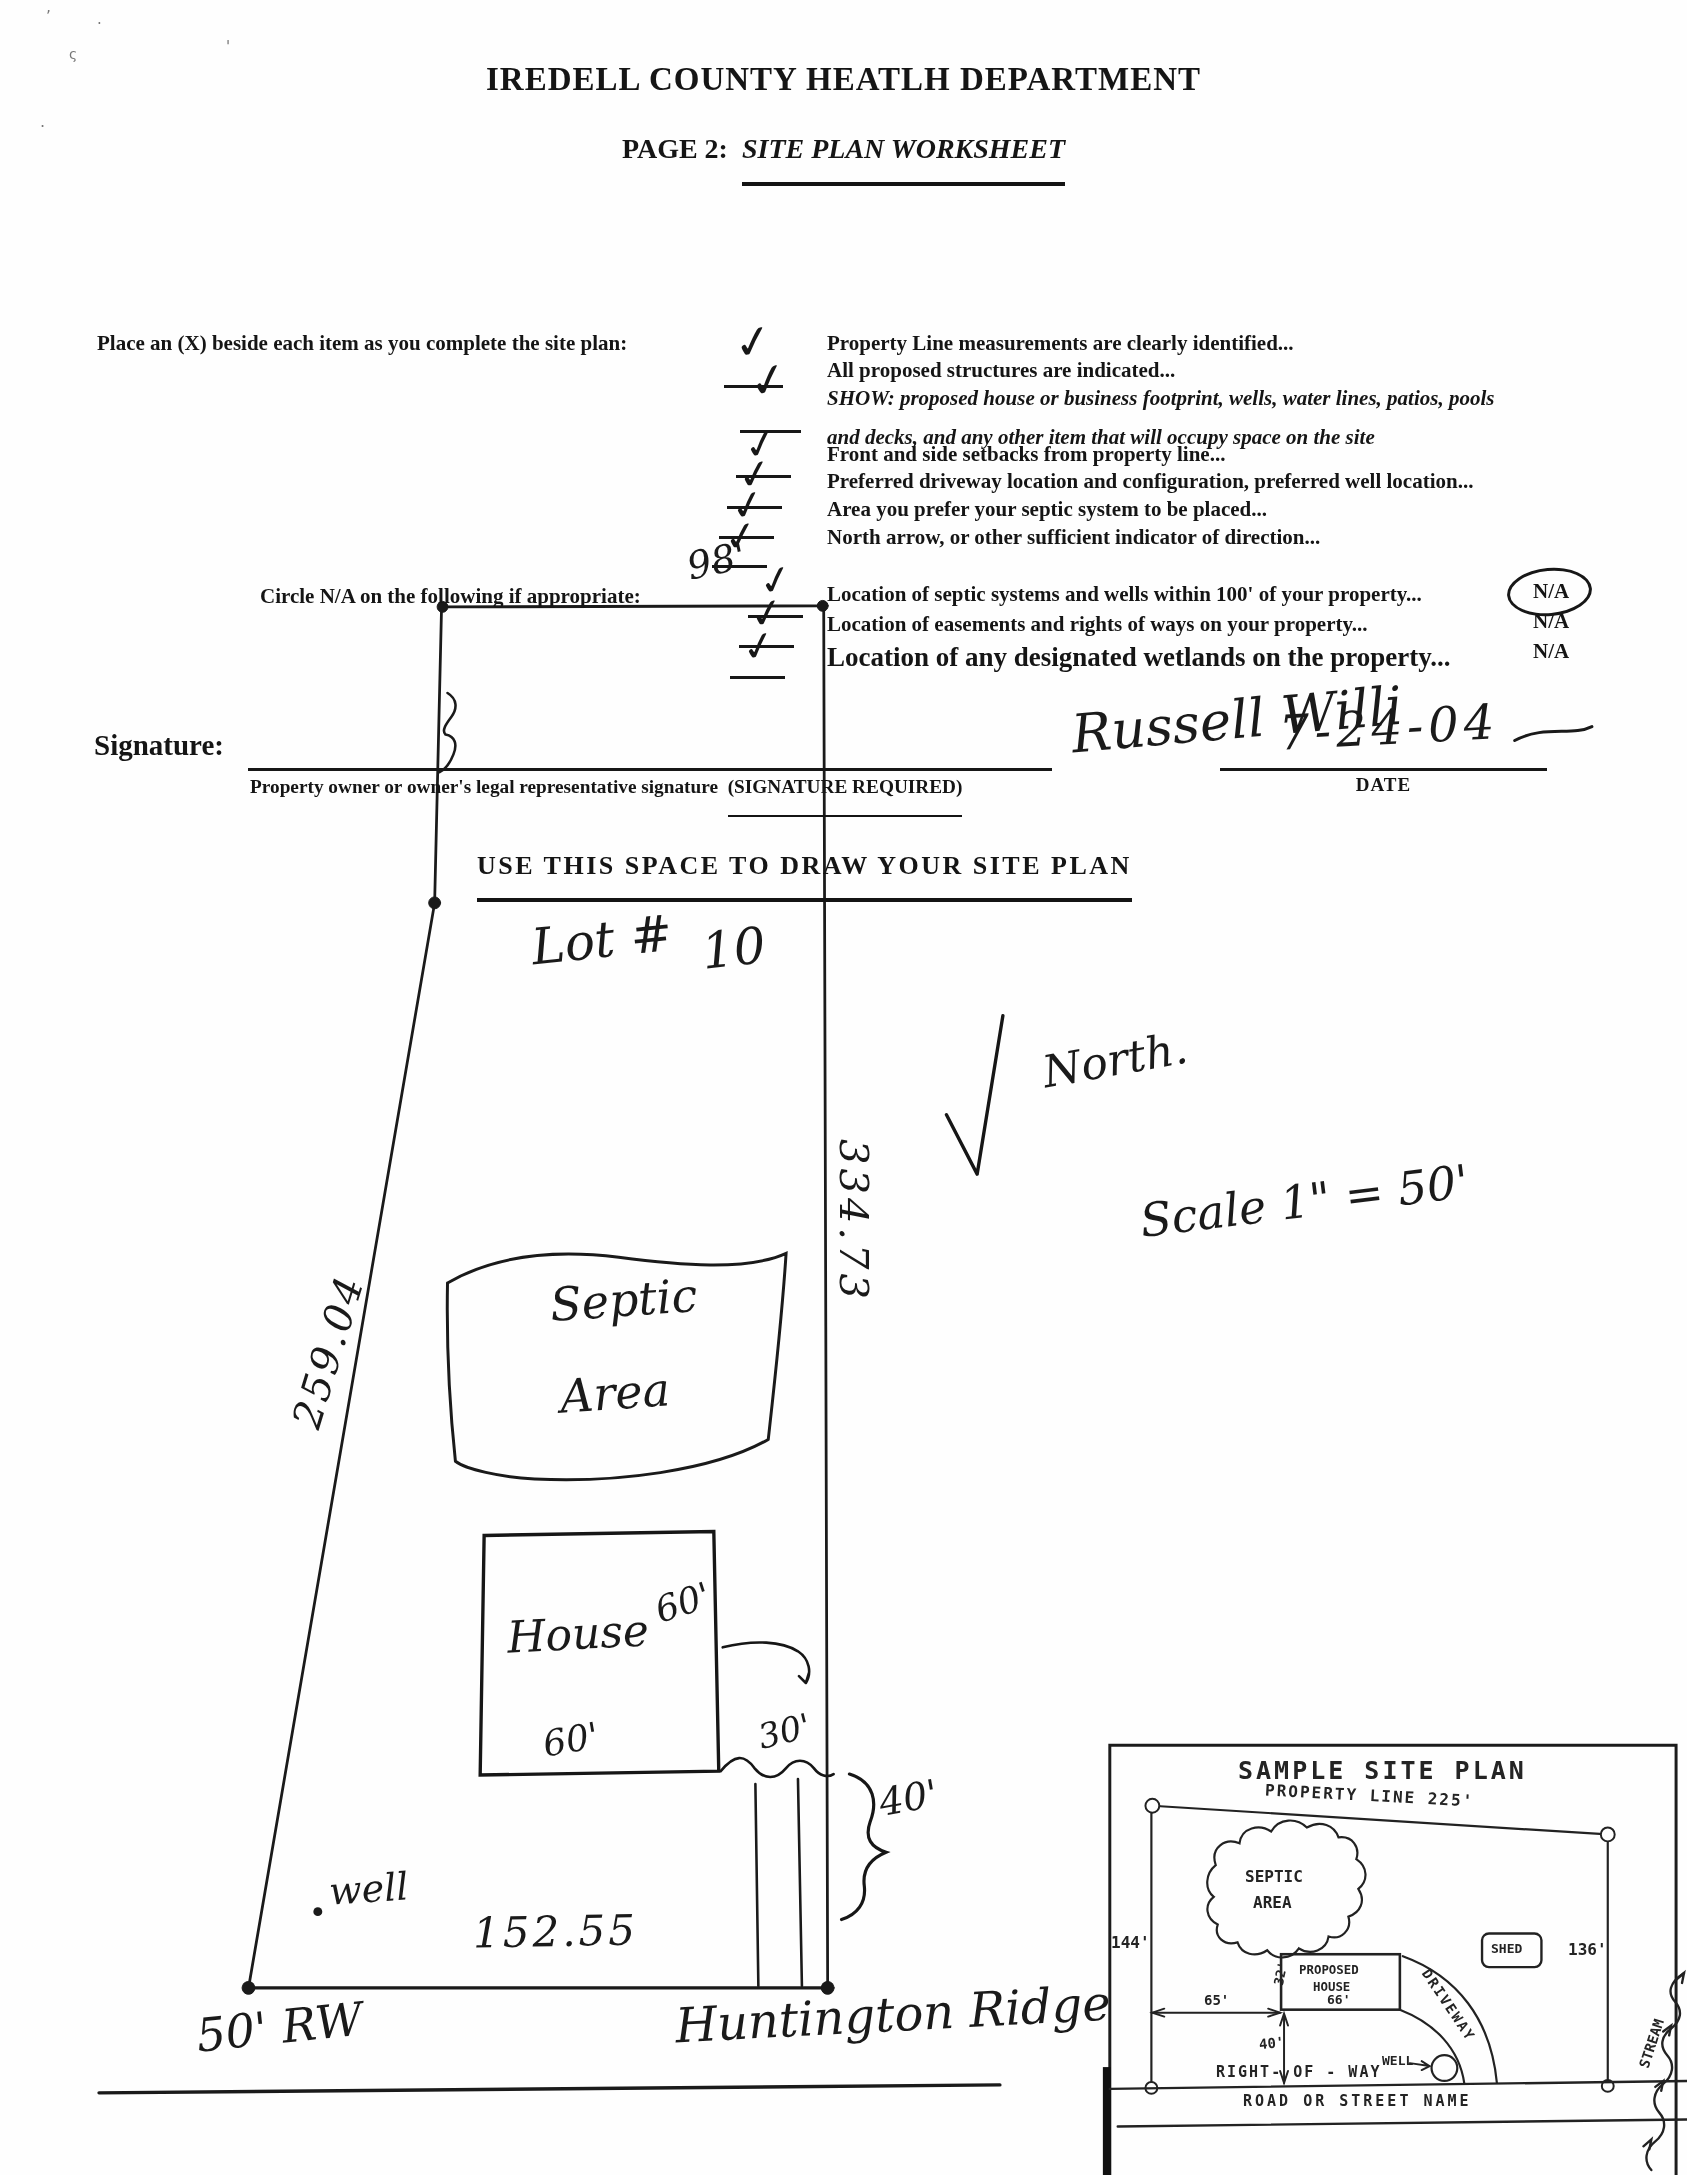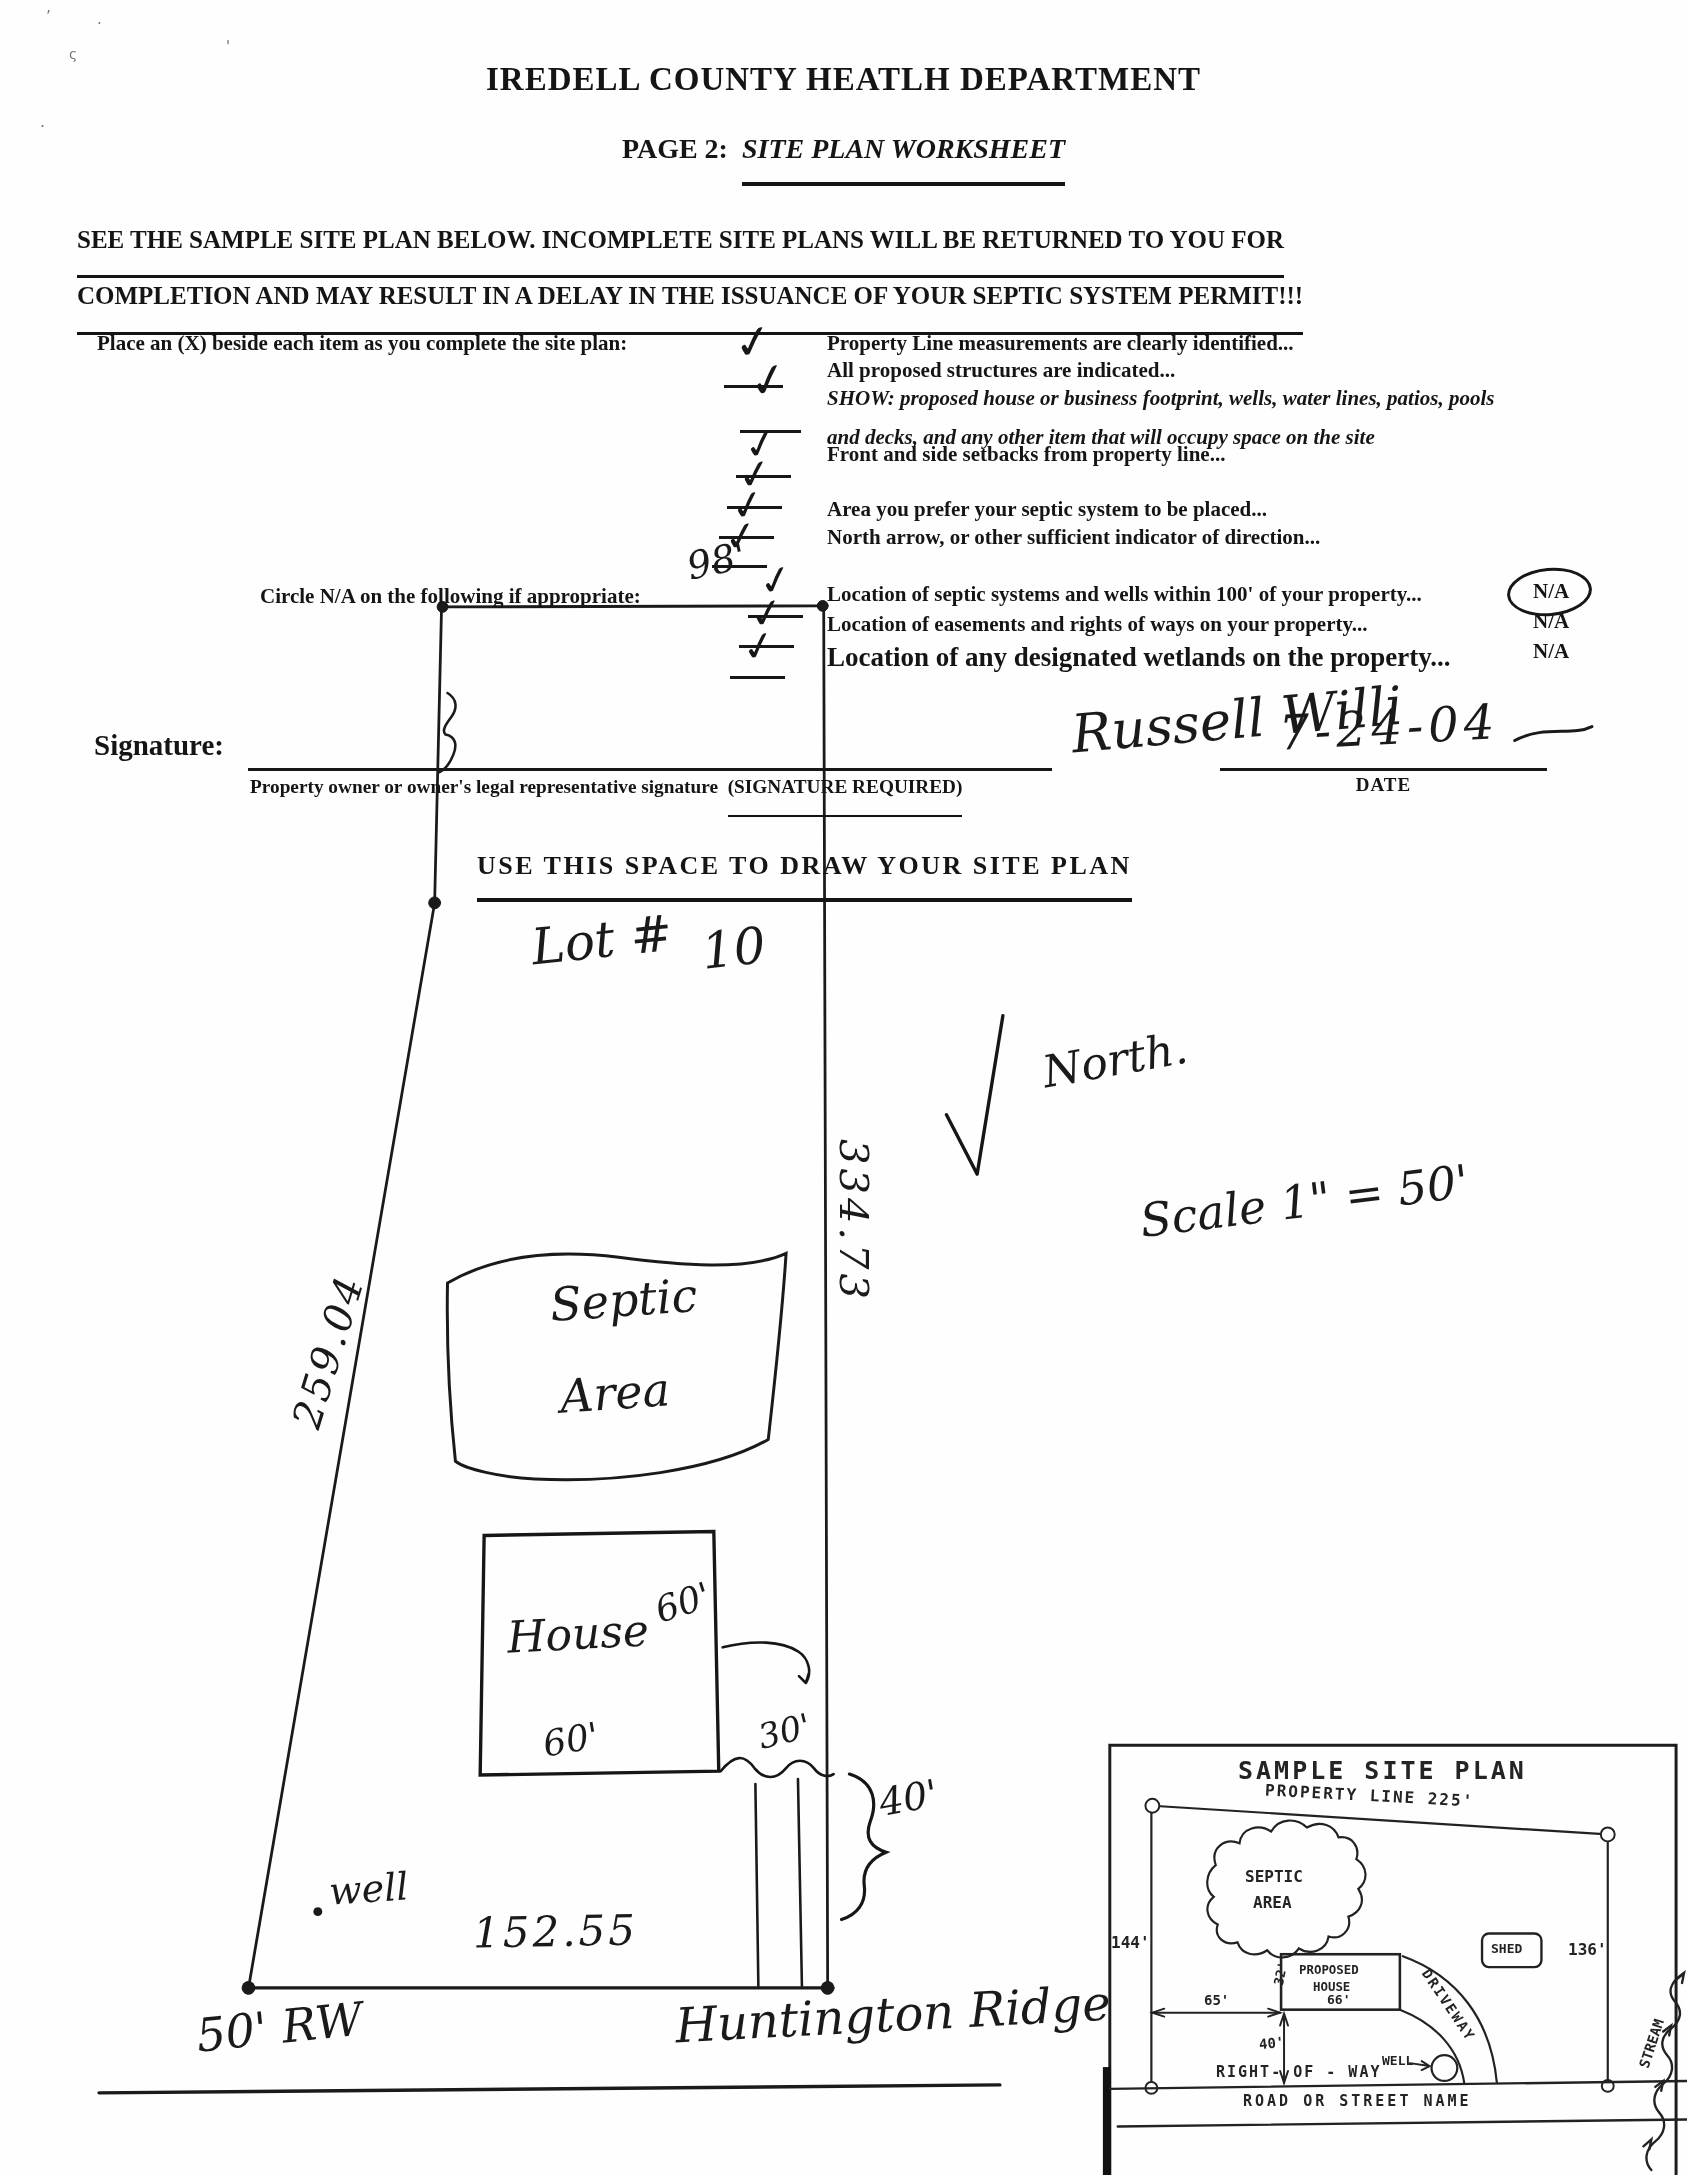--- a/index.html
+++ b/index.html
@@ -133,32 +133,29 @@
   <div class="noise" style="left:46px;top:8px;font-size:15px;">’</div>
   <div class="noise" style="left:97px;top:10px;font-size:15px;">.</div>
   <div class="noise" style="left:69px;top:46px;font-size:14px;">ς</div>
   <div class="noise" style="left:226px;top:38px;font-size:15px;">'</div>
   <div class="noise" style="left:40px;top:117px;font-size:16px;">·</div>
 
   <div class="t ser ctr" style="left:299px;top:61px;width:1089px;font-size:33px;letter-spacing:1px;">IREDELL COUNTY HEATLH DEPARTMENT</div>
   <div class="t ser ctr" style="left:299px;top:133px;width:1089px;font-size:28px;">
     <span>PAGE 2:</span>&nbsp;&nbsp;<span class="it ul2" style="border-bottom-width:4px;">SITE PLAN WORKSHEET</span>
   </div>
-  <div class="t ser ctr" style="left:77px;top:222px;width:1085px;font-size:25px;line-height:1.45;">
-    <span class="ul2">SEE THE SAMPLE SITE PLAN BELOW.  INCOMPLETE SITE PLANS WILL BE RETURNED TO YOU FOR</span><br>
-    <span class="ul2">COMPLETION AND MAY RESULT IN A DELAY IN THE ISSUANCE OF YOUR SEPTIC SYSTEM PERMIT!!!</span>
-  </div>
 
   <div class="t ser" style="left:97px;top:331px;font-size:21px;">Place an (X) beside each item as you complete the site plan:</div>
 
   <div class="t ser" style="left:827px;top:331px;font-size:21px;">Property Line measurements are clearly identified...</div>
   <div class="t ser" style="left:827px;top:358px;font-size:21px;">All proposed structures are indicated...</div>
   <div class="t ser it" style="left:827px;top:386px;font-size:21px;">SHOW: proposed house or business footprint, wells, water lines, patios, pools</div>
   <div class="t ser it" style="left:827px;top:414px;font-size:21px;margin-top:11px;">and decks, and any other item that will occupy space on the site</div>
   <div class="t ser" style="left:827px;top:442px;font-size:21px;">Front and side setbacks from property line...</div>
+  <div class="t ser" style="left:827px;top:469px;font-size:21px;">Preferred driveway location and configuration, preferred well location...</div>
   <div class="t ser" style="left:827px;top:497px;font-size:21px;">Area you prefer your septic system to be placed...</div>
   <div class="t ser" style="left:827px;top:525px;font-size:21px;">North arrow, or other sufficient indicator of direction...</div>
 
   <div class="t ser" style="left:260px;top:584px;font-size:21px;">Circle N/A on the following if appropriate:</div>
 
   <div class="t ser" style="left:827px;top:582px;font-size:21px;">Location of septic systems and wells within 100' of your property...</div>
   <div class="t ser" style="left:827px;top:612px;font-size:21px;">Location of easements and rights of ways on your property...</div>
   <div class="t ser" style="left:827px;top:642px;font-size:27px;">Location of any designated wetlands on the property...</div>
   <div class="t ser" style="left:1533px;top:579px;font-size:21px;">N/A</div>
   <div class="t ser" style="left:1533px;top:609px;font-size:21px;">N/A</div>

